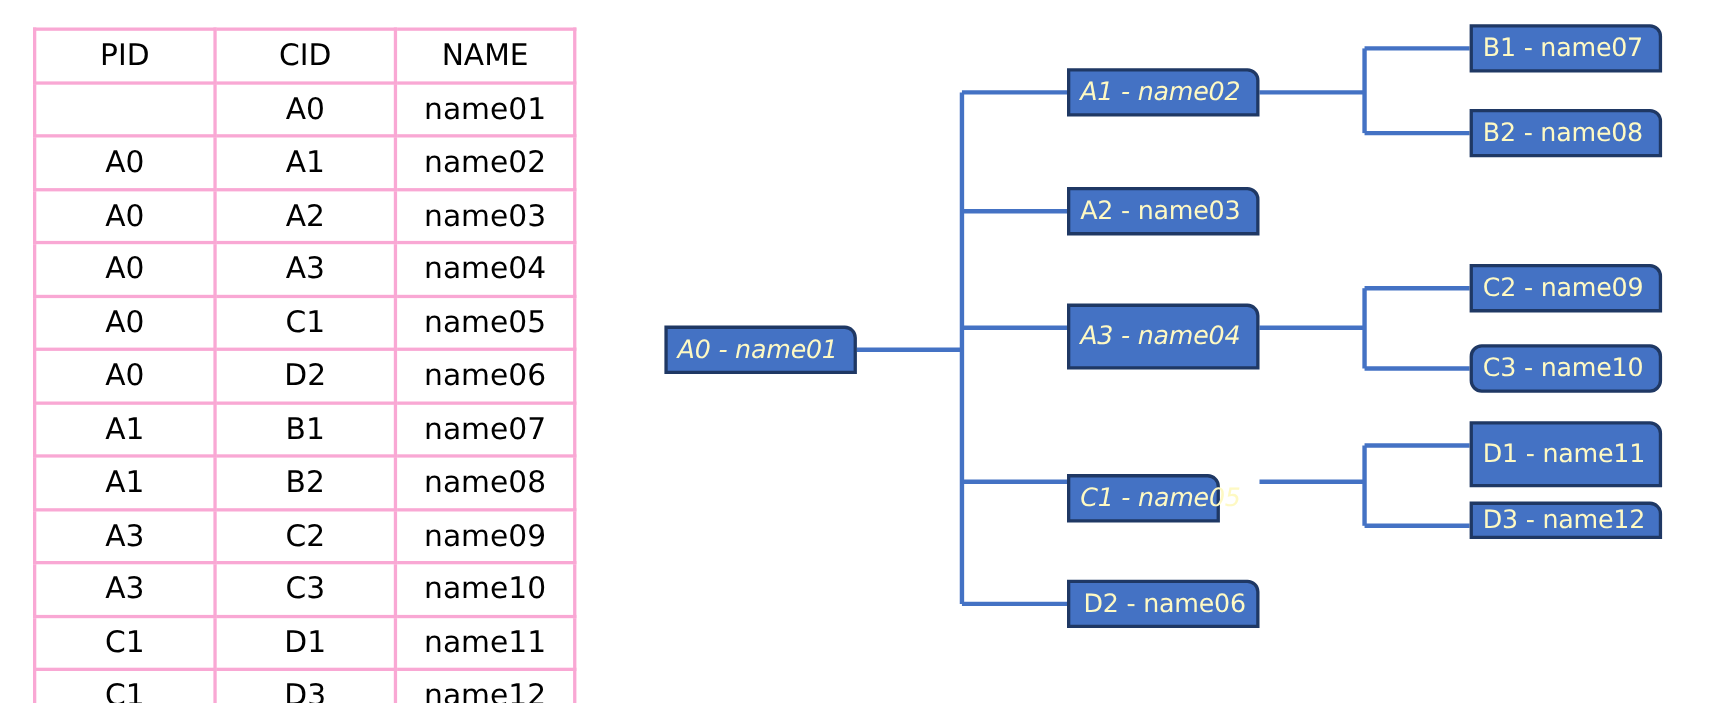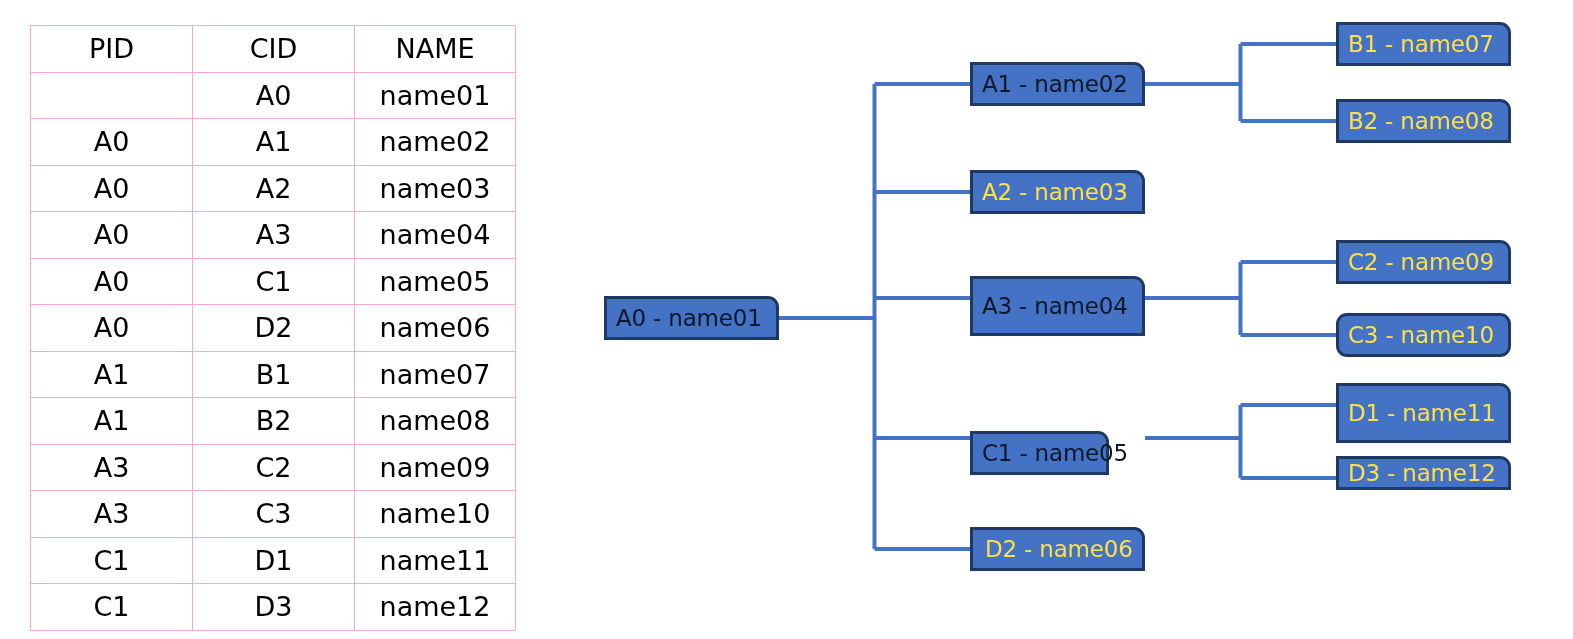--- a/index.html
+++ b/index.html
@@ -20,21 +20,21 @@
     position: absolute;
     left: 30px;
     top: 25px;
   }
   table.pid-table {
     border-collapse: collapse;
     table-layout: fixed;
   }
   table.pid-table th,
   table.pid-table td {
-    border: 1px solid #f9a8d4;
+    border: 3px solid #f9a8d4;
     text-align: center;
     vertical-align: middle;
     color: #000000;
     font-weight: 400;
     height: 45.5px;
     padding: 0 4px;
     font-family: "DejaVu Sans", "Liberation Sans", sans-serif;
   }
   table.pid-table th {
     font-size: 27px;
@@ -69,22 +69,22 @@
     border-top-right-radius: 11px;
     display: flex;
     align-items: center;
     padding-left: 9px;
     font-size: 23px;
     font-family: "DejaVu Sans", "Liberation Sans", sans-serif;
     letter-spacing: -0.2px;
     white-space: nowrap;
     pointer-events: auto;
   }
-  .tree-node.branch { color: #0f172a; }
-  .tree-node.leaf   { color: #fde047; }
+  .tree-node.branch { color: #fef9c3; font-style: italic; }
+  .tree-node.leaf   { color: #fef9c3; }
 </style>
 </head>
 <body>
 
 <div id="table-panel">
   <table class="pid-table">
     <thead>
       <tr>
         <th class="col-pid">PID</th>
         <th class="col-cid">CID</th>

